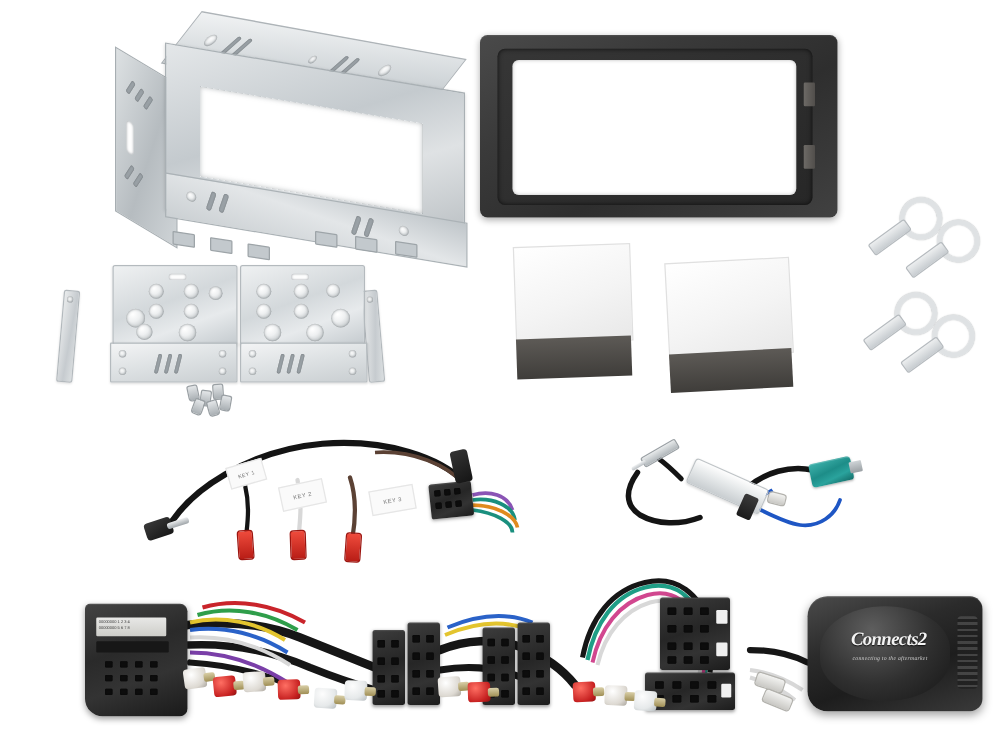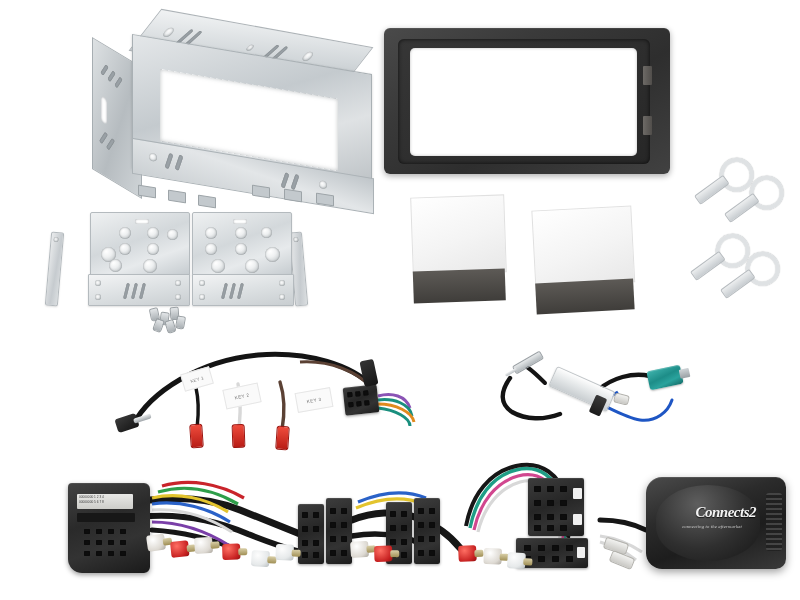--- a/index.html
+++ b/index.html
@@ -180,21 +180,21 @@
     border-radius:16px 10px 10px 16px;
     background:linear-gradient(160deg,#4b4b4b 0%,#2b2b2b 35%,#1d1d1d 62%,#3a3a3a 100%);
     box-shadow:0 3px 8px rgba(0,0,0,.38), inset 0 1px 0 rgba(255,255,255,.1);
     overflow:hidden;
   }
   #module .dome{
     position:absolute;left:10px;top:8px;width:104px;height:76px;border-radius:50%/45%;
     background:radial-gradient(ellipse at 40% 25%,#5e5e5e 0%,#2f2f2f 55%,#161616 100%);
   }
   #module .logo{
-    position:absolute;left:20px;top:28px;width:90px;text-align:right;
+    position:absolute;left:20px;top:28px;width:90px;text-align:center;
     color:#f3f3f3;font-style:italic;font-weight:bold;font-size:15px;
     letter-spacing:-.5px;line-height:1;text-shadow:0 1px 1px rgba(0,0,0,.8);
     font-family:"Liberation Serif", serif;
   }
   #module .tagline{
     position:absolute;left:18px;top:47px;width:96px;text-align:center;
     color:#cfcfcf;font-size:4.6px;font-style:italic;letter-spacing:.2px;
     font-family:"Liberation Serif", serif;white-space:nowrap;
   }
   #module .ribs{

